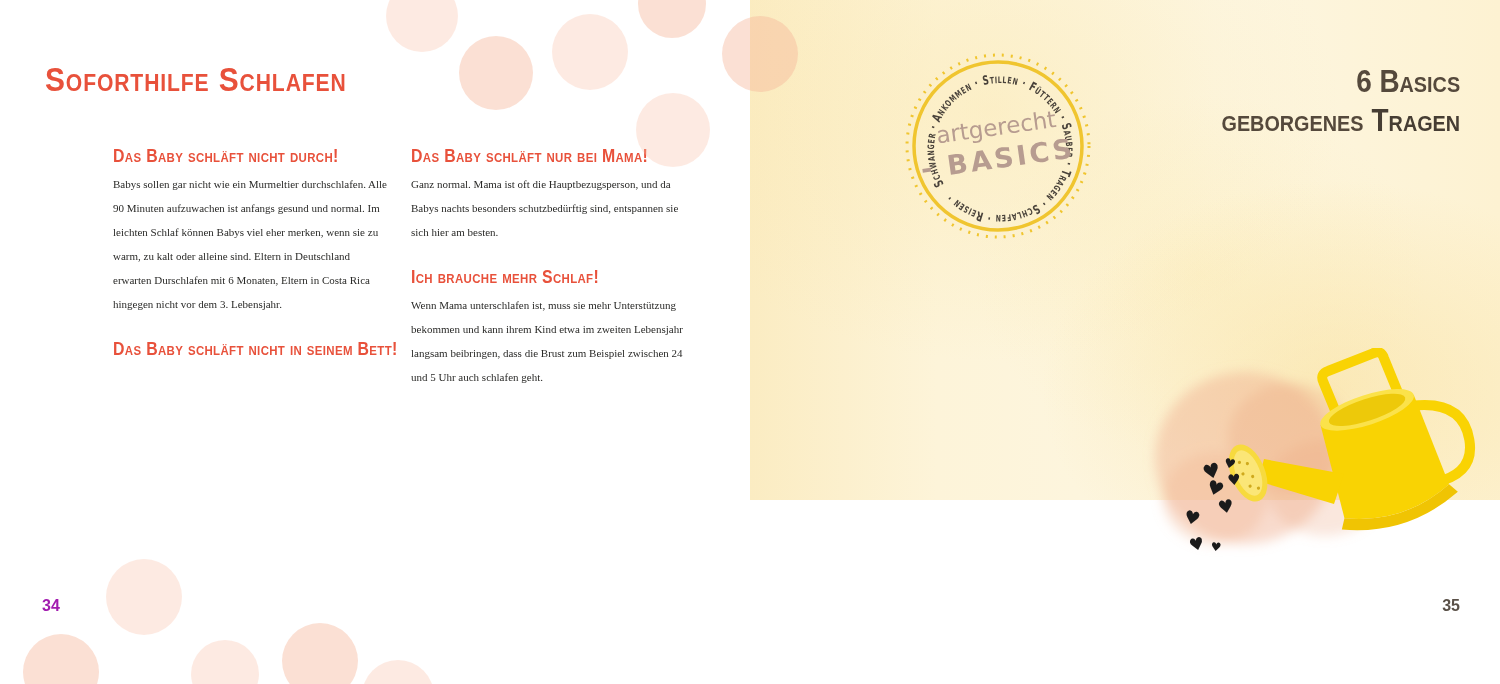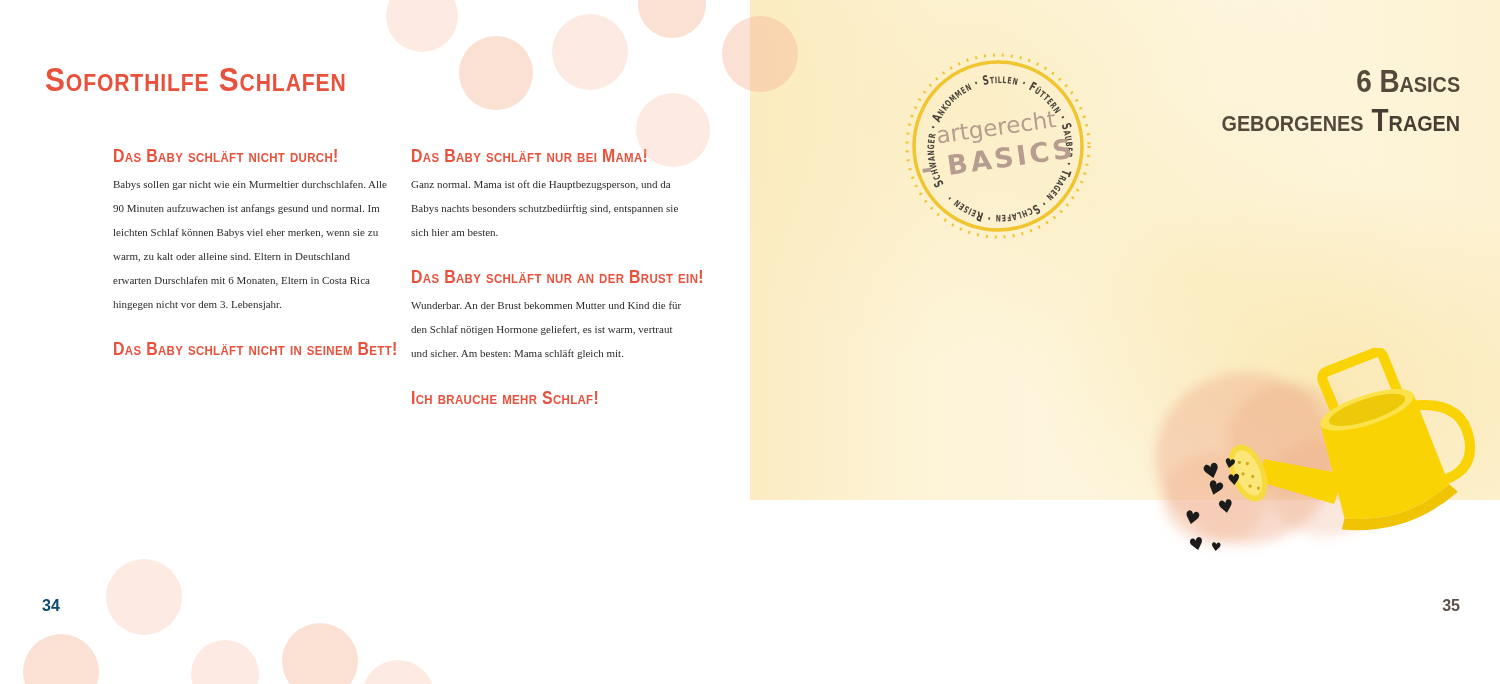--- a/index.html
+++ b/index.html
@@ -43,21 +43,21 @@
   .sec-h{
     margin:0 0 3px 0;font-variant:small-caps;font-weight:bold;font-size:18px;
     letter-spacing:.4px;color:#e8513b;line-height:26px;white-space:nowrap;
     transform:scaleX(.88);transform-origin:0 50%;
   }
   .sec-b{
     margin:0;font-family:"Liberation Serif",serif;font-size:11px;line-height:24px;
     color:#2a2a28;
   }
   .pn{position:absolute;font-size:16px;font-weight:bold;}
-  .pn-left{left:42px;top:597px;color:#0c4a6e;}
+  .pn-left{left:42px;top:597px;color:#a21caf;}
   .pn-right{right:40px;top:597px;color:#5a5148;}
   
   .rp-title{position:absolute;right:40px;top:62px;text-align:right;color:#55493c;}
   .rp-title .t1,.rp-title .t2{
     font-variant:small-caps;font-weight:bold;font-size:31px;line-height:39px;
     white-space:nowrap;transform:scaleX(.9);transform-origin:100% 50%;
   }
   .t2 .reg{font-weight:bold;margin-right:9px;}
   .t2 .bld{font-weight:bold;color:#463d33;}
   
@@ -80,25 +80,22 @@
       <h2 class="sec-h">Das Baby schläft nicht in seinem Bett!</h2>
     </div>
   </div>
 
   <div class="col col-2">
     <div class="section">
       <h2 class="sec-h">Das Baby schläft nur bei Mama!</h2>
       <p class="sec-b">Ganz normal. Mama ist oft die Hauptbezugsperson, und da Babys nachts besonders schutzbedürftig sind, entspannen sie sich hier am besten.</p>
     </div>
     <div class="section">
-      <h2 class="sec-h">Das Baby schläft nur an der Brust ein!</h2>
-      <p class="sec-b">Wunderbar. An der Brust bekommen Mutter und Kind die für den Schlaf nötigen Hormone geliefert, es ist warm, vertraut und sicher. Am besten: Mama schläft gleich mit.</p>
-    </div>
-    <div class="section">
       <h2 class="sec-h">Ich brauche mehr Schlaf!</h2>
+      <p class="sec-b">Wenn Mama unterschlafen ist, muss sie mehr Unterstützung bekommen und kann ihrem Kind etwa im zweiten Lebensjahr langsam beibringen, dass die Brust zum Beispiel zwischen 24 und 5 Uhr auch schlafen geht.</p>
     </div>
   </div>
 
   <div class="pn pn-left">34</div>
 </div>
 
 <div class="page-right">
   <div class="rp-title">
     <div class="t1">6 Basics</div>
     <div class="t2"><span class="reg">geborgenes</span><span class="bld">Tragen</span></div>

